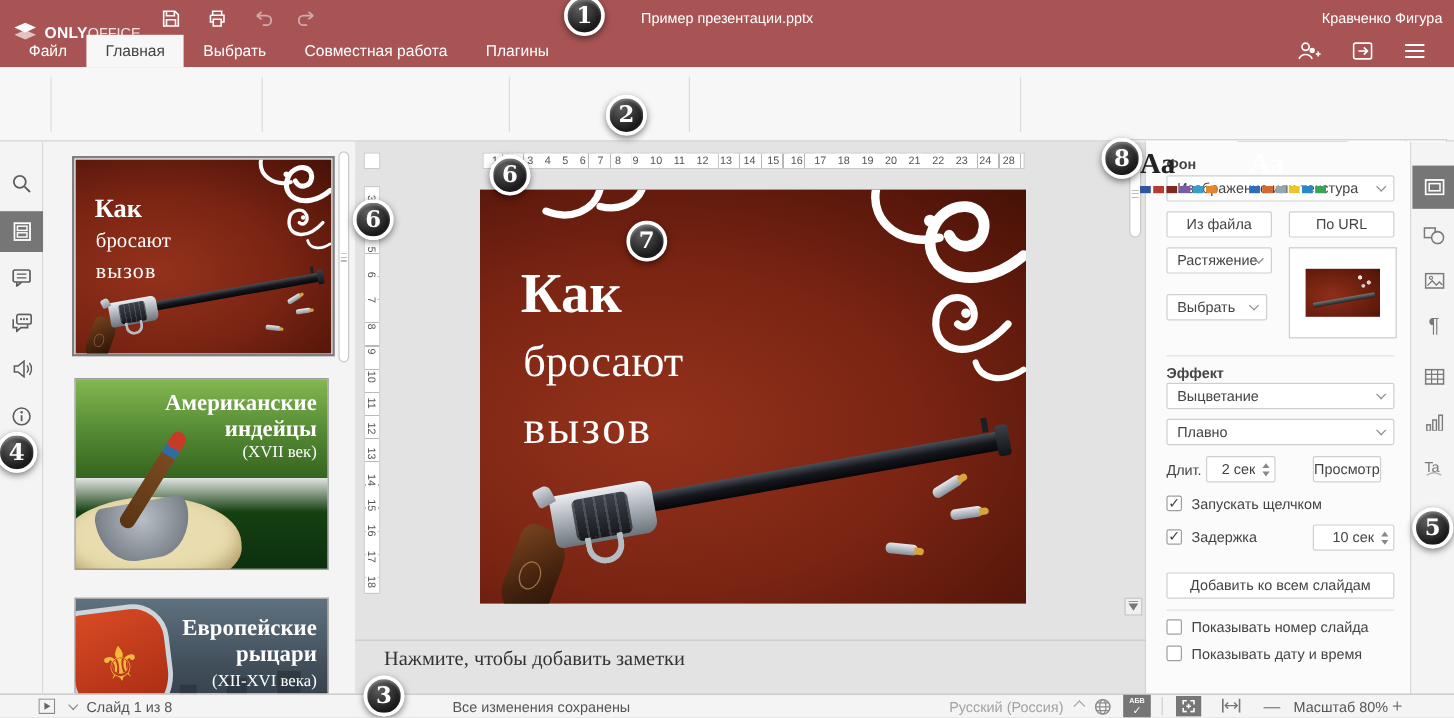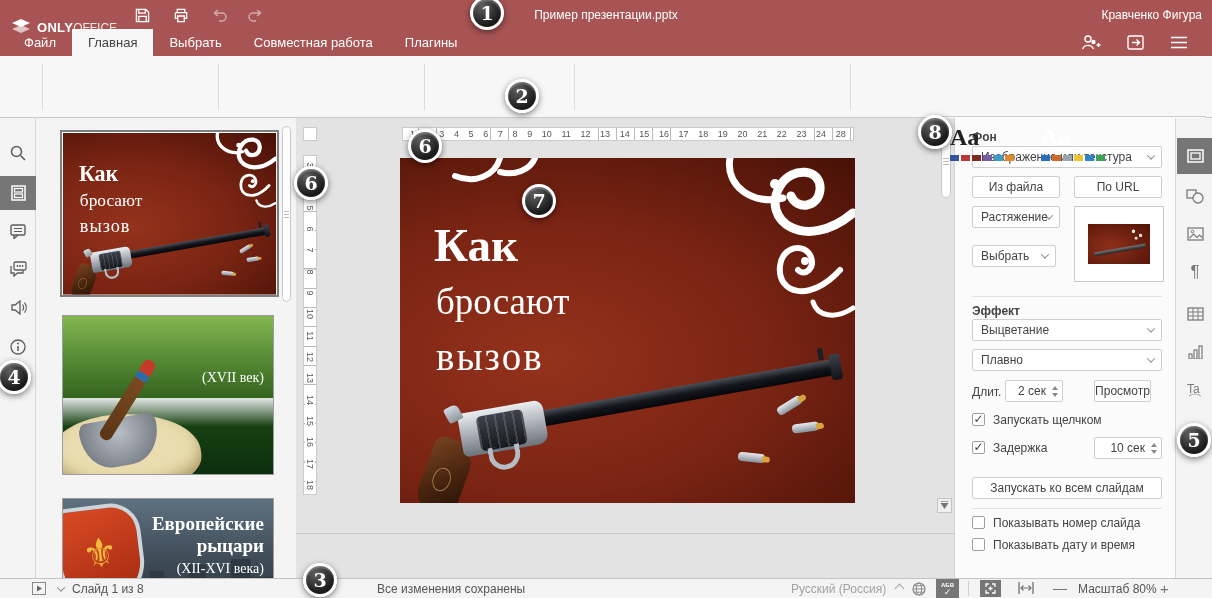--- a/index.html
+++ b/index.html
@@ -497,20 +497,24 @@
         <div class="bullet" style="left:338px;top:295px;transform:rotate(6deg)"></div>
       </div>
     </div>
   </div>
 
   <div class="thumb-num" style="top:200px">2</div>
   <div class="thumb t2bg serif" style="left:26px;top:197px;width:212px;height:160px;border:1px solid #9d9d9d">
     <div class="parch"></div>
     <div class="axe-blade"></div>
     <div class="axe-handle"></div>
+    <div class="t2-title">
+      <div>Американские</div>
+        <div>индейцы</div>
+    </div>
     <div class="t2-sub">(XVII век)</div>
   </div>
 
   <div class="thumb-num" style="top:383px">3</div>
   <div class="thumb t3bg serif" style="left:26px;top:380px;width:212px;height:120px;border:1px solid #9d9d9d">
     <div class="castle"></div>
     <div class="shield">
         <span>⚜</span>
       </div>
     <div class="t3-title">
@@ -606,20 +610,21 @@
   </div>
 
   <div class="ed-scroll"></div>
   <div class="next-btn">
     <svg width="9" height="9" viewBox="0 0 9 9">
         <path d="M0.5 0 L8.5 0 M4.5 2 L4.5 2" stroke="#777" stroke-width="1.2"></path>
         <path d="M0.5 2 L4.5 8 L8.5 2 Z" fill="#777"></path>
       </svg>
   </div>
   <div class="notes-div"></div>
+  <div class="notes-txt serif">Нажмите, чтобы добавить заметки</div>
 </div>
 
 <div id="rpanel">
   <div class="plabel b" style="left:17px;top:12px">Фон</div>
   <div class="pdd" style="left:17px;top:28px;width:190px">
     <span>Изображение или текстура</span>
       <span class="chev"></span>
   </div>
   <div class="pbtn" style="left:17px;top:58px;width:88px">
       <span>Из файла</span>
@@ -668,21 +673,21 @@
   <div class="plabel" style="left:38px;top:323px">Задержка</div>
   <div class="pspin" style="left:139px;top:319px;width:68px">
     <span>10 сек</span>
     <span class="arr">
         <i class="up"></i>
         <i class="dn"></i>
       </span>
   </div>
 
   <div class="pbtn" style="left:17px;top:359px;width:190px">
-      <span>Запускать ко всем слайдам</span>
+      <span>Добавить ко всем слайдам</span>
     </div>
   <div class="pdivider" style="top:390px"></div>
   <div class="pcb" style="left:17px;top:398px"></div>
   <div class="plabel" style="left:38px;top:398px">Показывать номер слайда</div>
   <div class="pcb" style="left:17px;top:420px"></div>
   <div class="plabel" style="left:38px;top:420px">Показывать дату и время</div>
 </div>
 
 <div id="right-bar">
   <div class="rico sel" style="top:20px">

